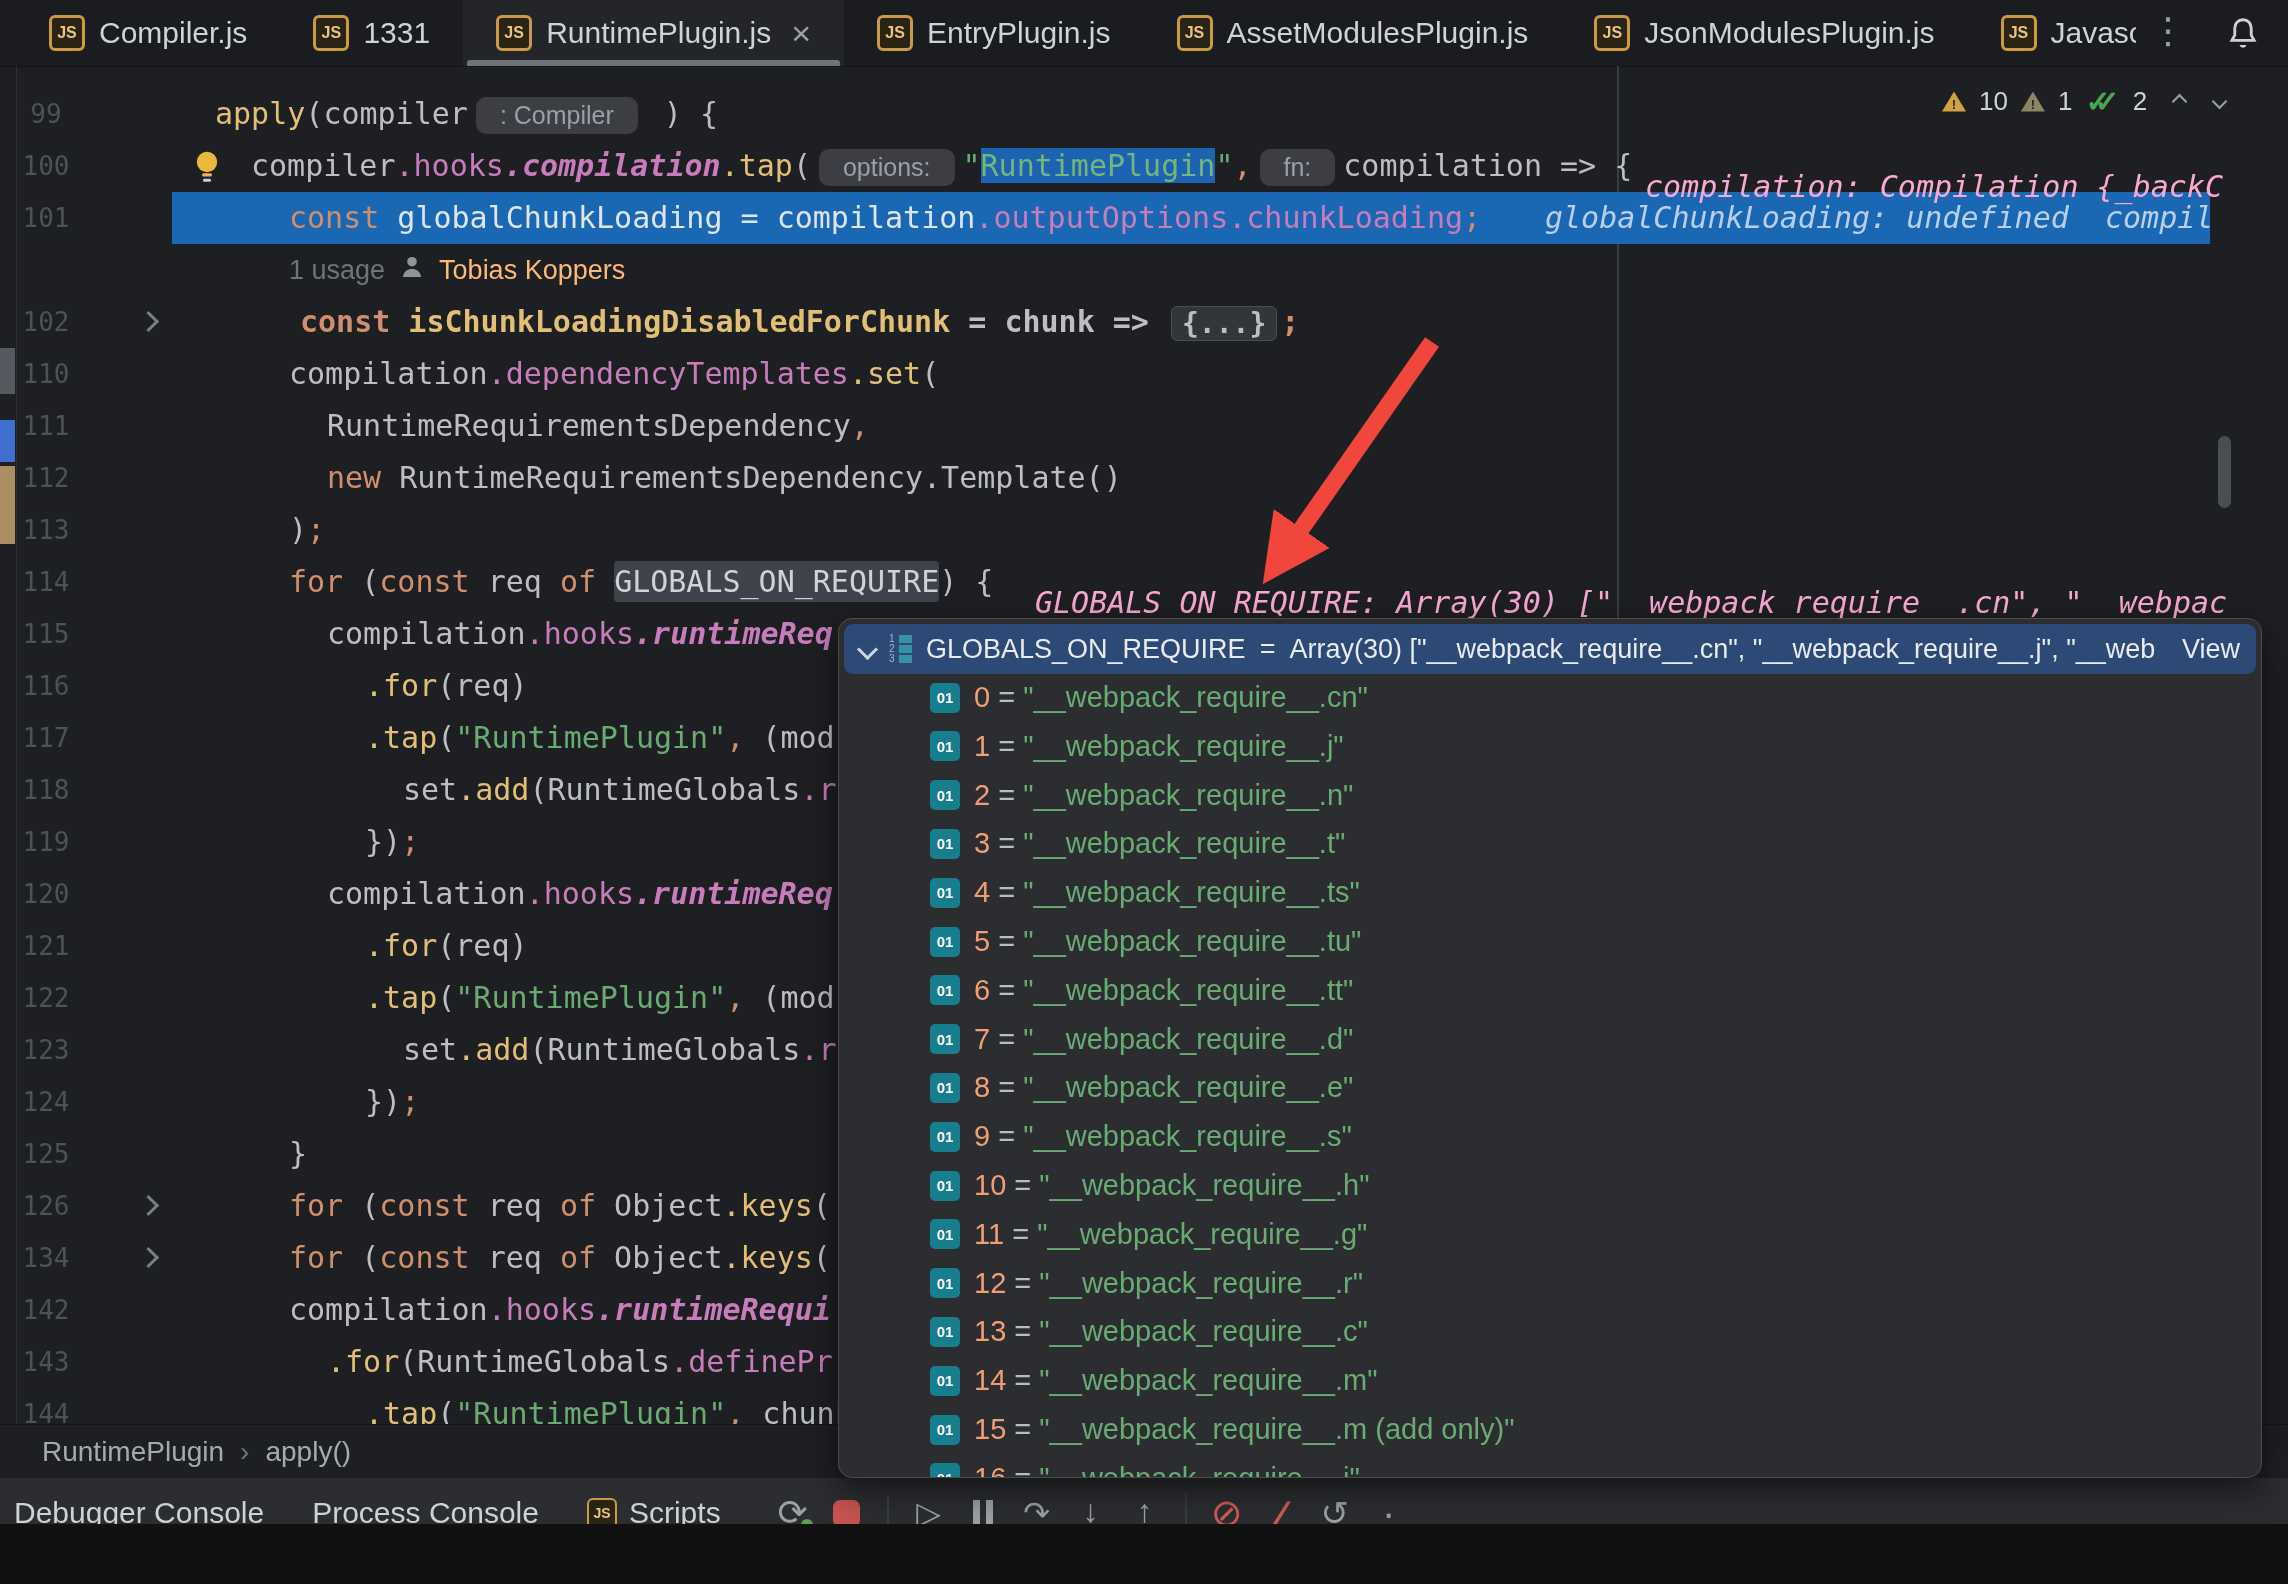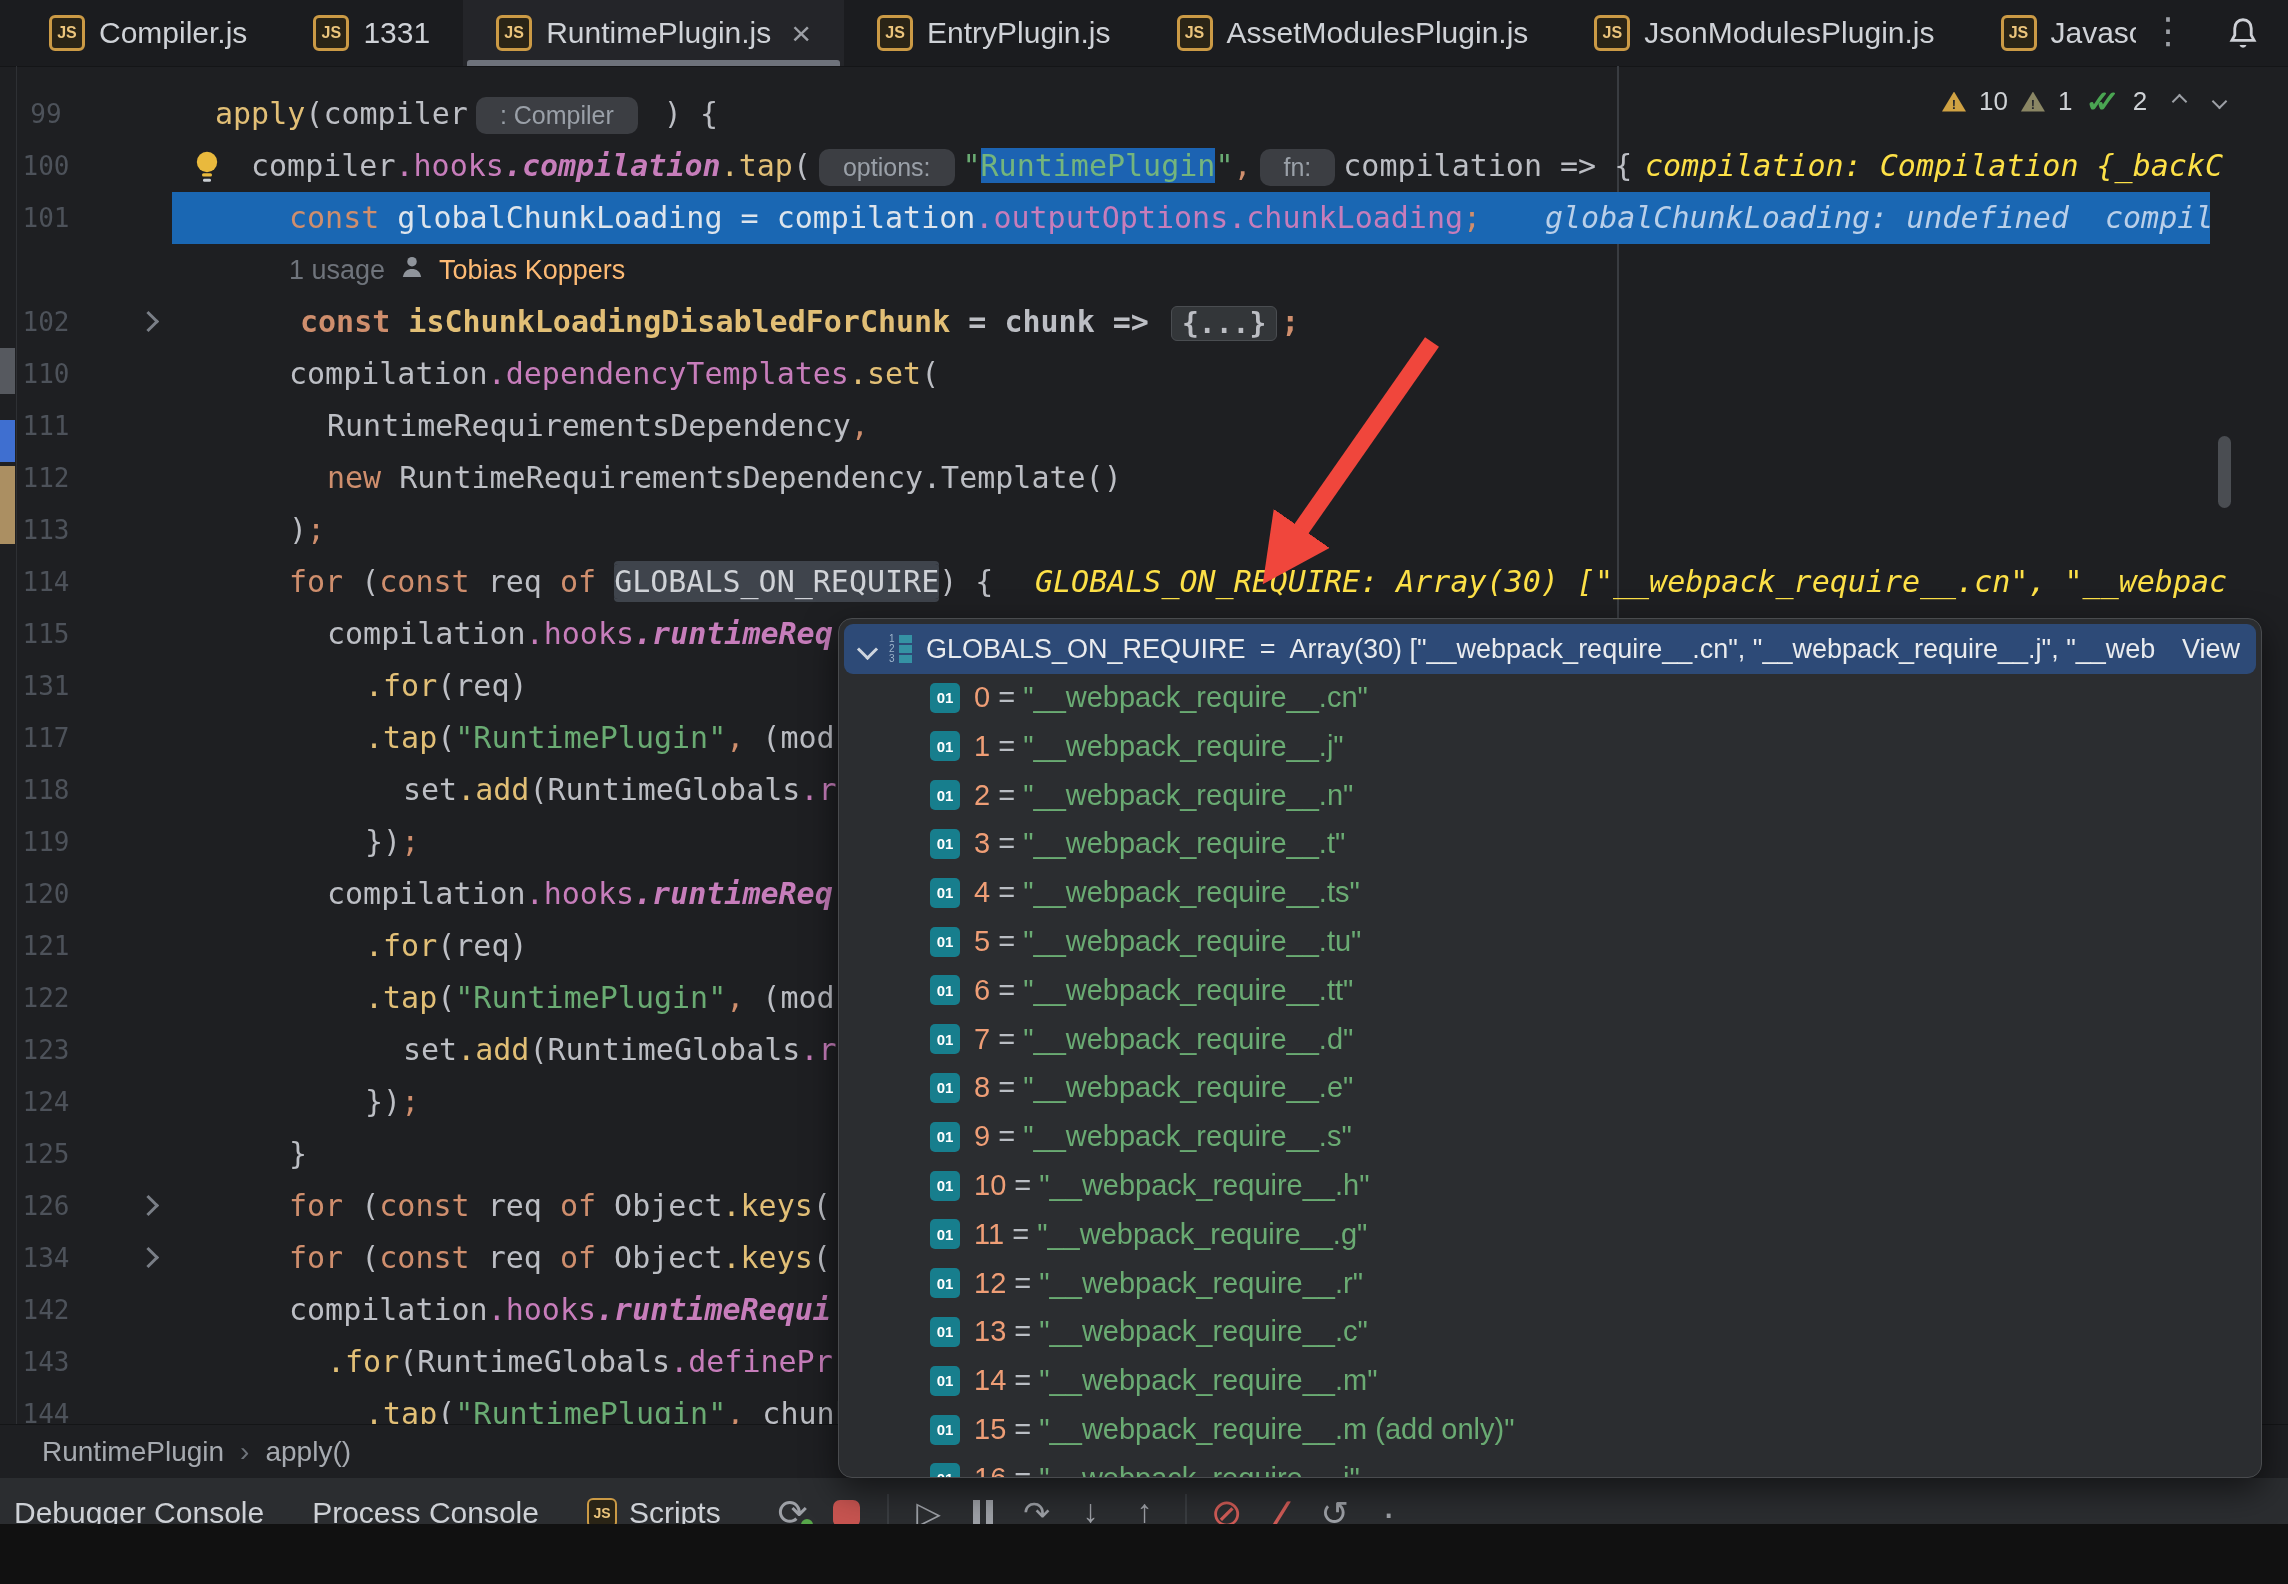--- a/index.html
+++ b/index.html
@@ -33,21 +33,21 @@
   .tk-kw{color:#cf8e6d;} .tk-fn{color:#e2bf76;} .tk-prop{color:#c77dbb;}
   .tk-propi{color:#c77dbb;font-style:italic;font-weight:bold;}
   .tk-id{color:#bcbec4;} .tk-str{color:#6aab73;}
   .tk-strsel{color:#74b57d;background:#1c63b2;}
   .tk-hl{background:#3f444c;border-radius:4px;box-shadow:0 3px 0 #3f444c, 0 -3px 0 #3f444c;}
   .tk-pill,.tk-fold{display:inline-block;line-height:normal;vertical-align:middle;}
   .tk-pill{font-family:"Liberation Sans",sans-serif;font-size:25px;color:#9aa0a8;background:#3c3e43;border-radius:10px;padding:4px 24px;margin:0 8px;}
   .tk-fold{background:#333639;border:1px solid #4a4d51;border-radius:6px;padding:0 10px;margin:0 4px;color:#bcbec4;font-size:28px;}
   .exec .tk-id{color:#dde4ec;}
   .hint{position:absolute;top:0;font-style:italic;white-space:pre;}
-  .hint.gray{color:#fde047;} .hint.blue{color:#b9cfe9;}
+  .hint.gray{color:#f9a8d4;margin-top:21px;} .hint.blue{color:#b9cfe9;}
   .usageline{position:absolute;top:0;height:52px;display:flex;align-items:center;gap:16px;font-family:"Liberation Sans",sans-serif;font-size:27px;}
   .u1{color:#6f747c;} .u2{color:#fdba74;}
   #bulb{position:absolute;left:194px;top:84px;}
   #inspections{position:absolute;left:1942px;top:18px;display:flex;align-items:center;gap:13px;font-family:"Liberation Sans",sans-serif;font-size:26px;color:#cfd2d6;}
   .tri{width:24px;height:20px;clip-path:polygon(50% 0,100% 100%,0 100%);position:relative;flex:none;}
   .tri span{position:absolute;left:0;right:0;bottom:0;text-align:center;font-size:13px;font-weight:bold;color:#26282c;font-style:normal;}
   .tickwrap{display:flex;} .tick{color:#4aa552;font-size:30px;font-weight:bold;} .tick+.tick{margin-left:-16px;}
   #vscroll{position:absolute;left:2218px;top:370px;width:13px;height:72px;background:#4a4d52;border-radius:7px;}
   .chev{display:inline-block;width:12px;height:12px;border-right:3px solid currentColor;border-bottom:3px solid currentColor;}
   .chev.down{transform:rotate(45deg);} .chev.right{transform:rotate(-45deg);} .chev.up{transform:rotate(-135deg);}
@@ -157,21 +157,21 @@
                 <circle cx="6" cy="3.6" r="2.6" fill="#8f949b"></circle>
                 <path d="M1 12c.5-3 2.5-4.4 5-4.4s4.5 1.4 5 4.4z" fill="#8f949b"></path>
               </svg></span><span class="u2">Tobias Koppers</span></div></div>
         <div class="crow" style="top: 230px;"><span class="lnum">102</span><span class="chev right foldch"></span><span class="codeline" style="left: 300px; font-weight: bold;"><span class="tk-kw">const</span><span class="tk-fn"> isChunkLoadingDisabledForChunk </span><span class="tk-id">= chunk =&gt; </span><span class="tk-fold">{...}</span><span class="tk-kw">;</span></span></div>
         <div class="crow" style="top: 282px;"><span class="lnum">110</span><span class="codeline" style="left: 289px;"><span class="tk-id">compilation</span><span class="tk-prop">.dependencyTemplates</span><span class="tk-fn">.set</span><span class="tk-id">(</span></span></div>
         <div class="crow" style="top: 334px;"><span class="lnum">111</span><span class="codeline" style="left: 327px;"><span class="tk-id">RuntimeRequirementsDependency</span><span class="tk-kw">,</span></span></div>
         <div class="crow" style="top: 386px;"><span class="lnum">112</span><span class="codeline" style="left: 327px;"><span class="tk-kw">new</span><span class="tk-id"> RuntimeRequirementsDependency.Template()</span></span></div>
         <div class="crow" style="top: 438px;"><span class="lnum">113</span><span class="codeline" style="left: 289px;"><span class="tk-id">)</span><span class="tk-kw">;</span></span></div>
         <div class="crow" style="top: 490px;"><span class="lnum">114</span><span class="codeline" style="left: 289px;"><span class="tk-kw">for</span><span class="tk-id"> (</span><span class="tk-kw">const</span><span class="tk-id"> req </span><span class="tk-kw">of</span><span class="tk-id"> </span><span class="tk-hl">GLOBALS_ON_REQUIRE</span><span class="tk-id">) {</span></span><span class="hint gray" style="left: 1035px;">GLOBALS_ON_REQUIRE: Array(30) ["__webpack_require__.cn", "__webpac</span></div>
         <div class="crow" style="top: 542px;"><span class="lnum">115</span><span class="codeline" style="left: 327px; width: 511px;"><span class="tk-id">compilation</span><span class="tk-prop">.hooks</span><span class="tk-propi">.runtimeReq</span></span></div>
-        <div class="crow" style="top: 594px;"><span class="lnum">131</span><span class="codeline" style="left: 365px;"><span class="tk-fn">.for</span><span class="tk-id">(req)</span></span></div>
+        <div class="crow" style="top: 594px;"><span class="lnum">116</span><span class="codeline" style="left: 365px;"><span class="tk-fn">.for</span><span class="tk-id">(req)</span></span></div>
         <div class="crow" style="top: 646px;"><span class="lnum">117</span><span class="codeline" style="left: 365px; width: 473px;"><span class="tk-fn">.tap</span><span class="tk-id">(</span><span class="tk-str">"RuntimePlugin"</span><span class="tk-kw">,</span><span class="tk-id"> (mod</span></span></div>
         <div class="crow" style="top: 698px;"><span class="lnum">118</span><span class="codeline" style="left: 403px; width: 435px;"><span class="tk-id">set</span><span class="tk-fn">.add</span><span class="tk-id">(RuntimeGlobals</span><span class="tk-prop">.r</span></span></div>
         <div class="crow" style="top: 750px;"><span class="lnum">119</span><span class="codeline" style="left: 365px;"><span class="tk-id">})</span><span class="tk-kw">;</span></span></div>
         <div class="crow" style="top: 802px;"><span class="lnum">120</span><span class="codeline" style="left: 327px; width: 511px;"><span class="tk-id">compilation</span><span class="tk-prop">.hooks</span><span class="tk-propi">.runtimeReq</span></span></div>
         <div class="crow" style="top: 854px;"><span class="lnum">121</span><span class="codeline" style="left: 365px;"><span class="tk-fn">.for</span><span class="tk-id">(req)</span></span></div>
         <div class="crow" style="top: 906px;"><span class="lnum">122</span><span class="codeline" style="left: 365px; width: 473px;"><span class="tk-fn">.tap</span><span class="tk-id">(</span><span class="tk-str">"RuntimePlugin"</span><span class="tk-kw">,</span><span class="tk-id"> (mod</span></span></div>
         <div class="crow" style="top: 958px;"><span class="lnum">123</span><span class="codeline" style="left: 403px; width: 435px;"><span class="tk-id">set</span><span class="tk-fn">.add</span><span class="tk-id">(RuntimeGlobals</span><span class="tk-prop">.r</span></span></div>
         <div class="crow" style="top: 1010px;"><span class="lnum">124</span><span class="codeline" style="left: 365px;"><span class="tk-id">})</span><span class="tk-kw">;</span></span></div>
         <div class="crow" style="top: 1062px;"><span class="lnum">125</span><span class="codeline" style="left: 289px;"><span class="tk-id">}</span></span></div>
         <div class="crow" style="top: 1114px;"><span class="lnum">126</span><span class="chev right foldch"></span><span class="codeline" style="left: 289px; width: 549px;"><span class="tk-kw">for</span><span class="tk-id"> (</span><span class="tk-kw">const</span><span class="tk-id"> req </span><span class="tk-kw">of</span><span class="tk-id"> Object</span><span class="tk-fn">.keys</span><span class="tk-id">(</span></span></div>

